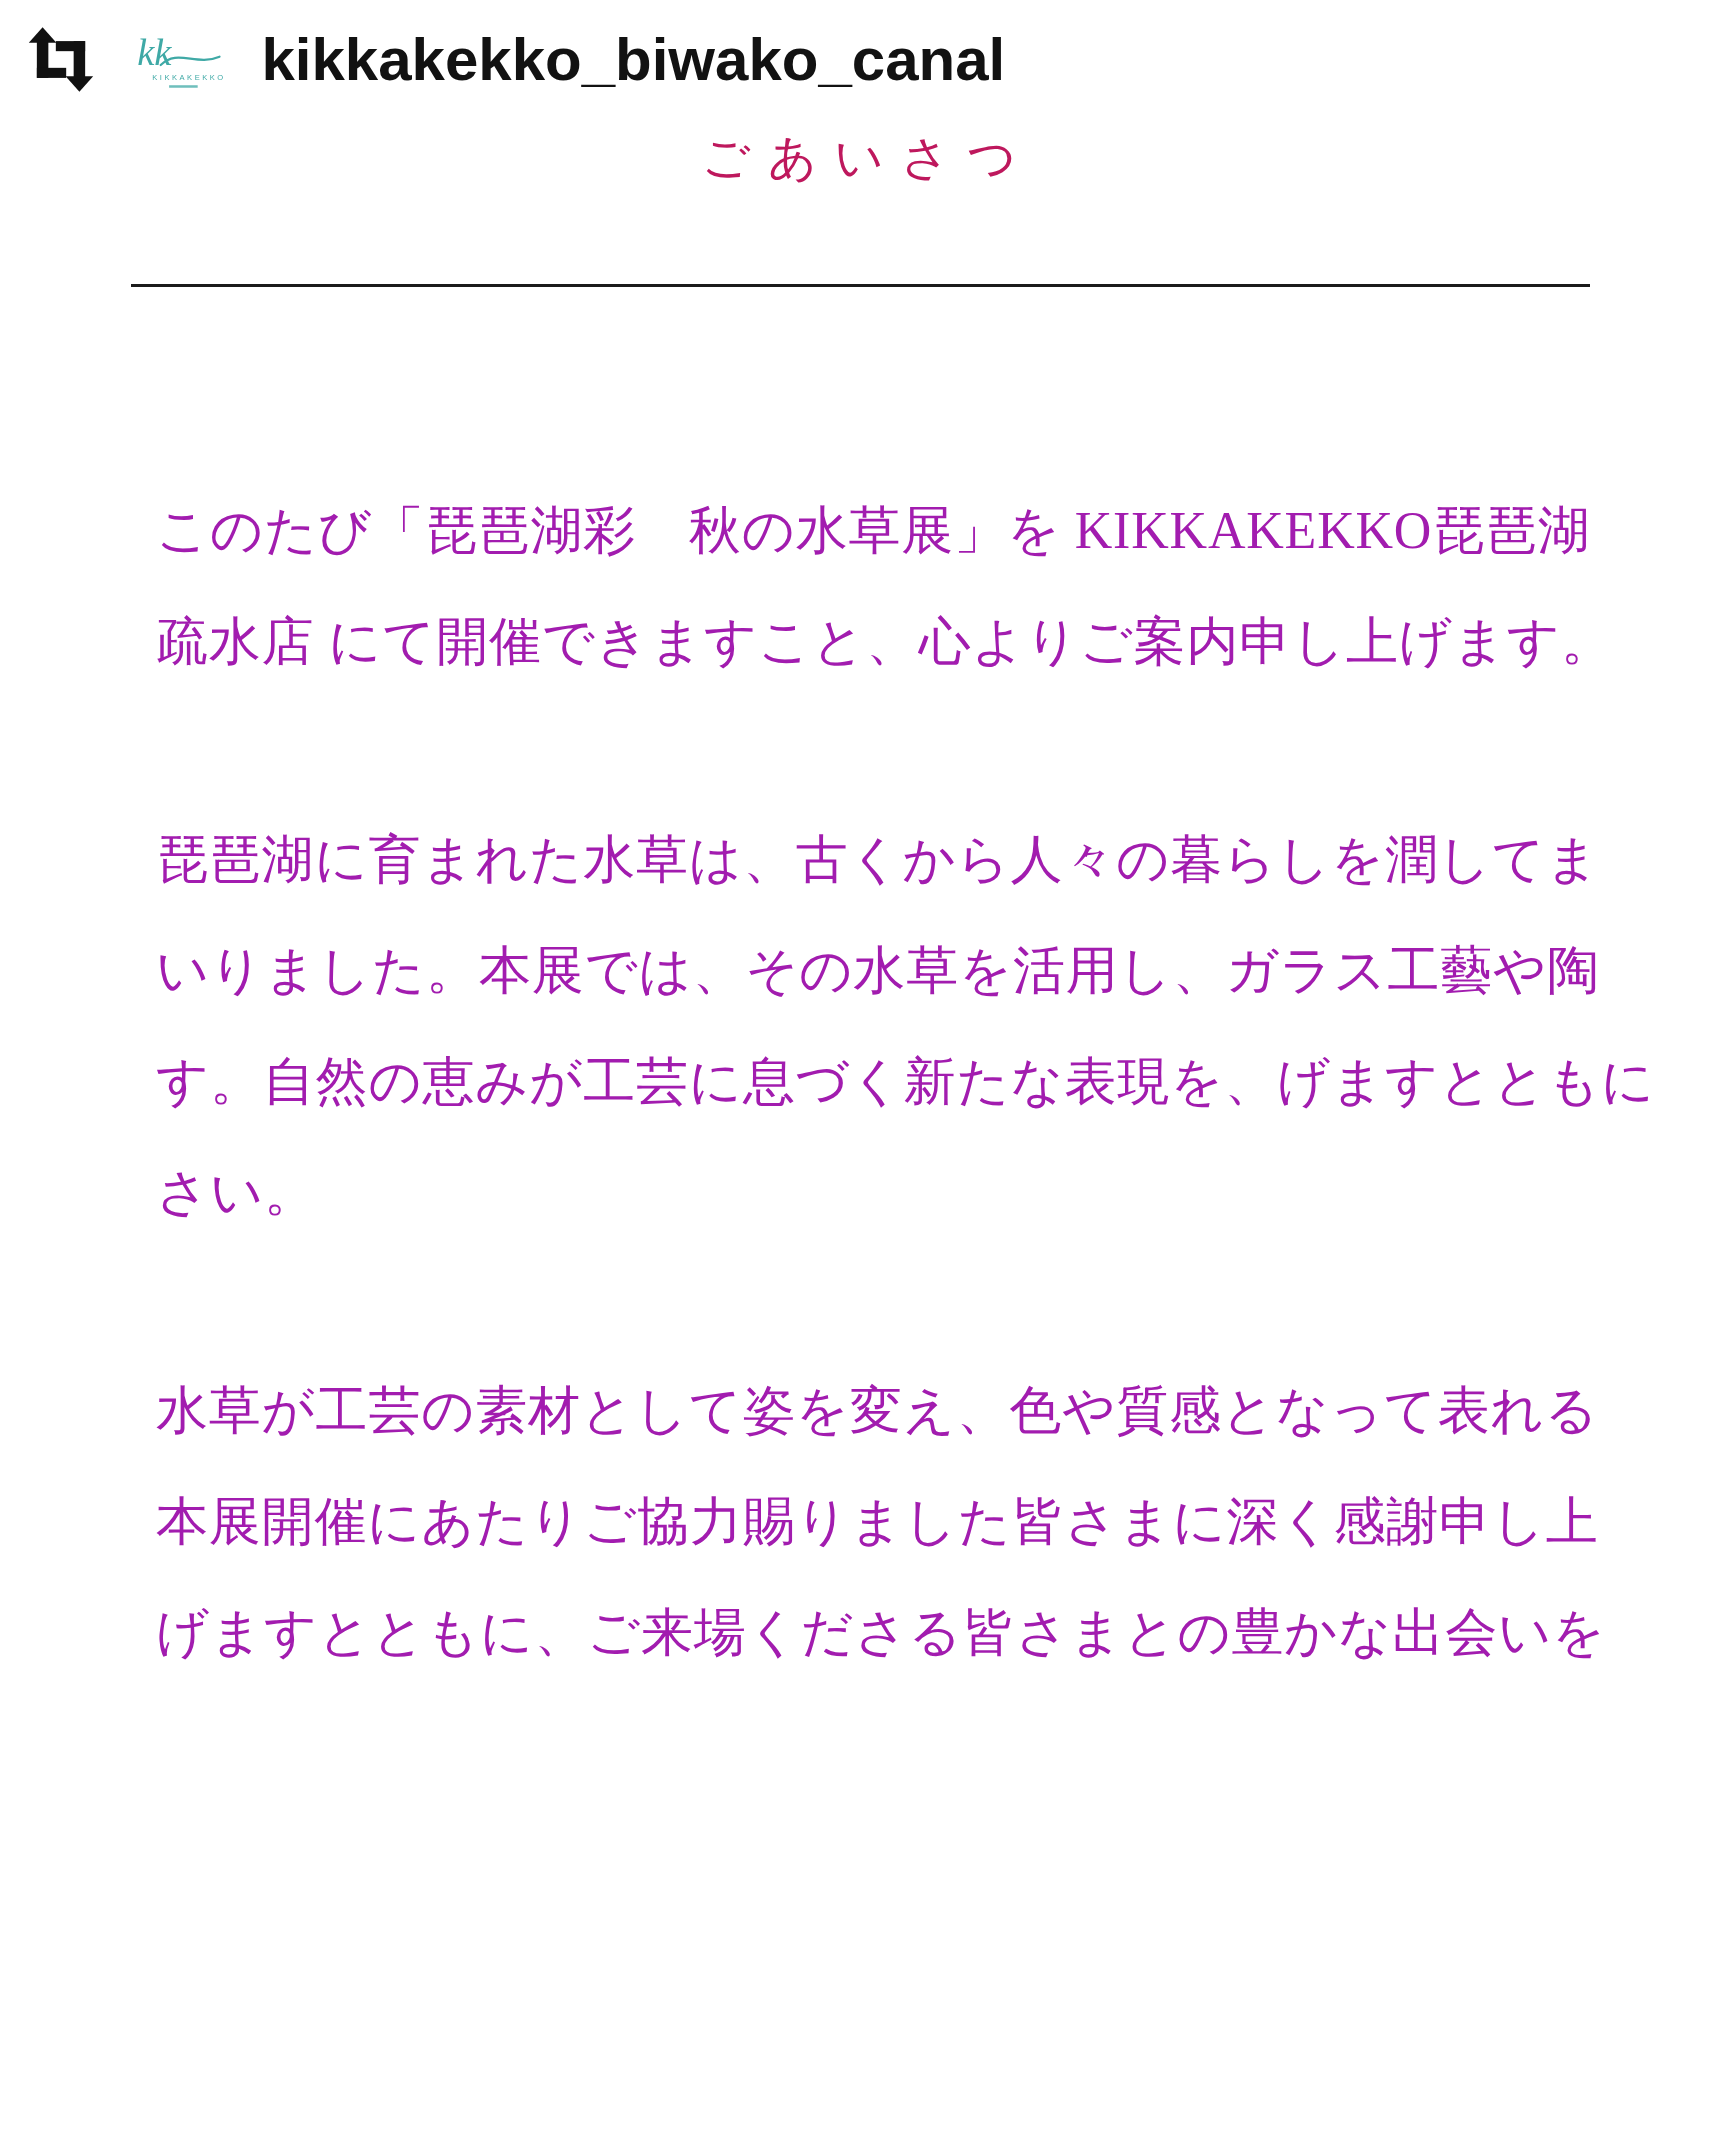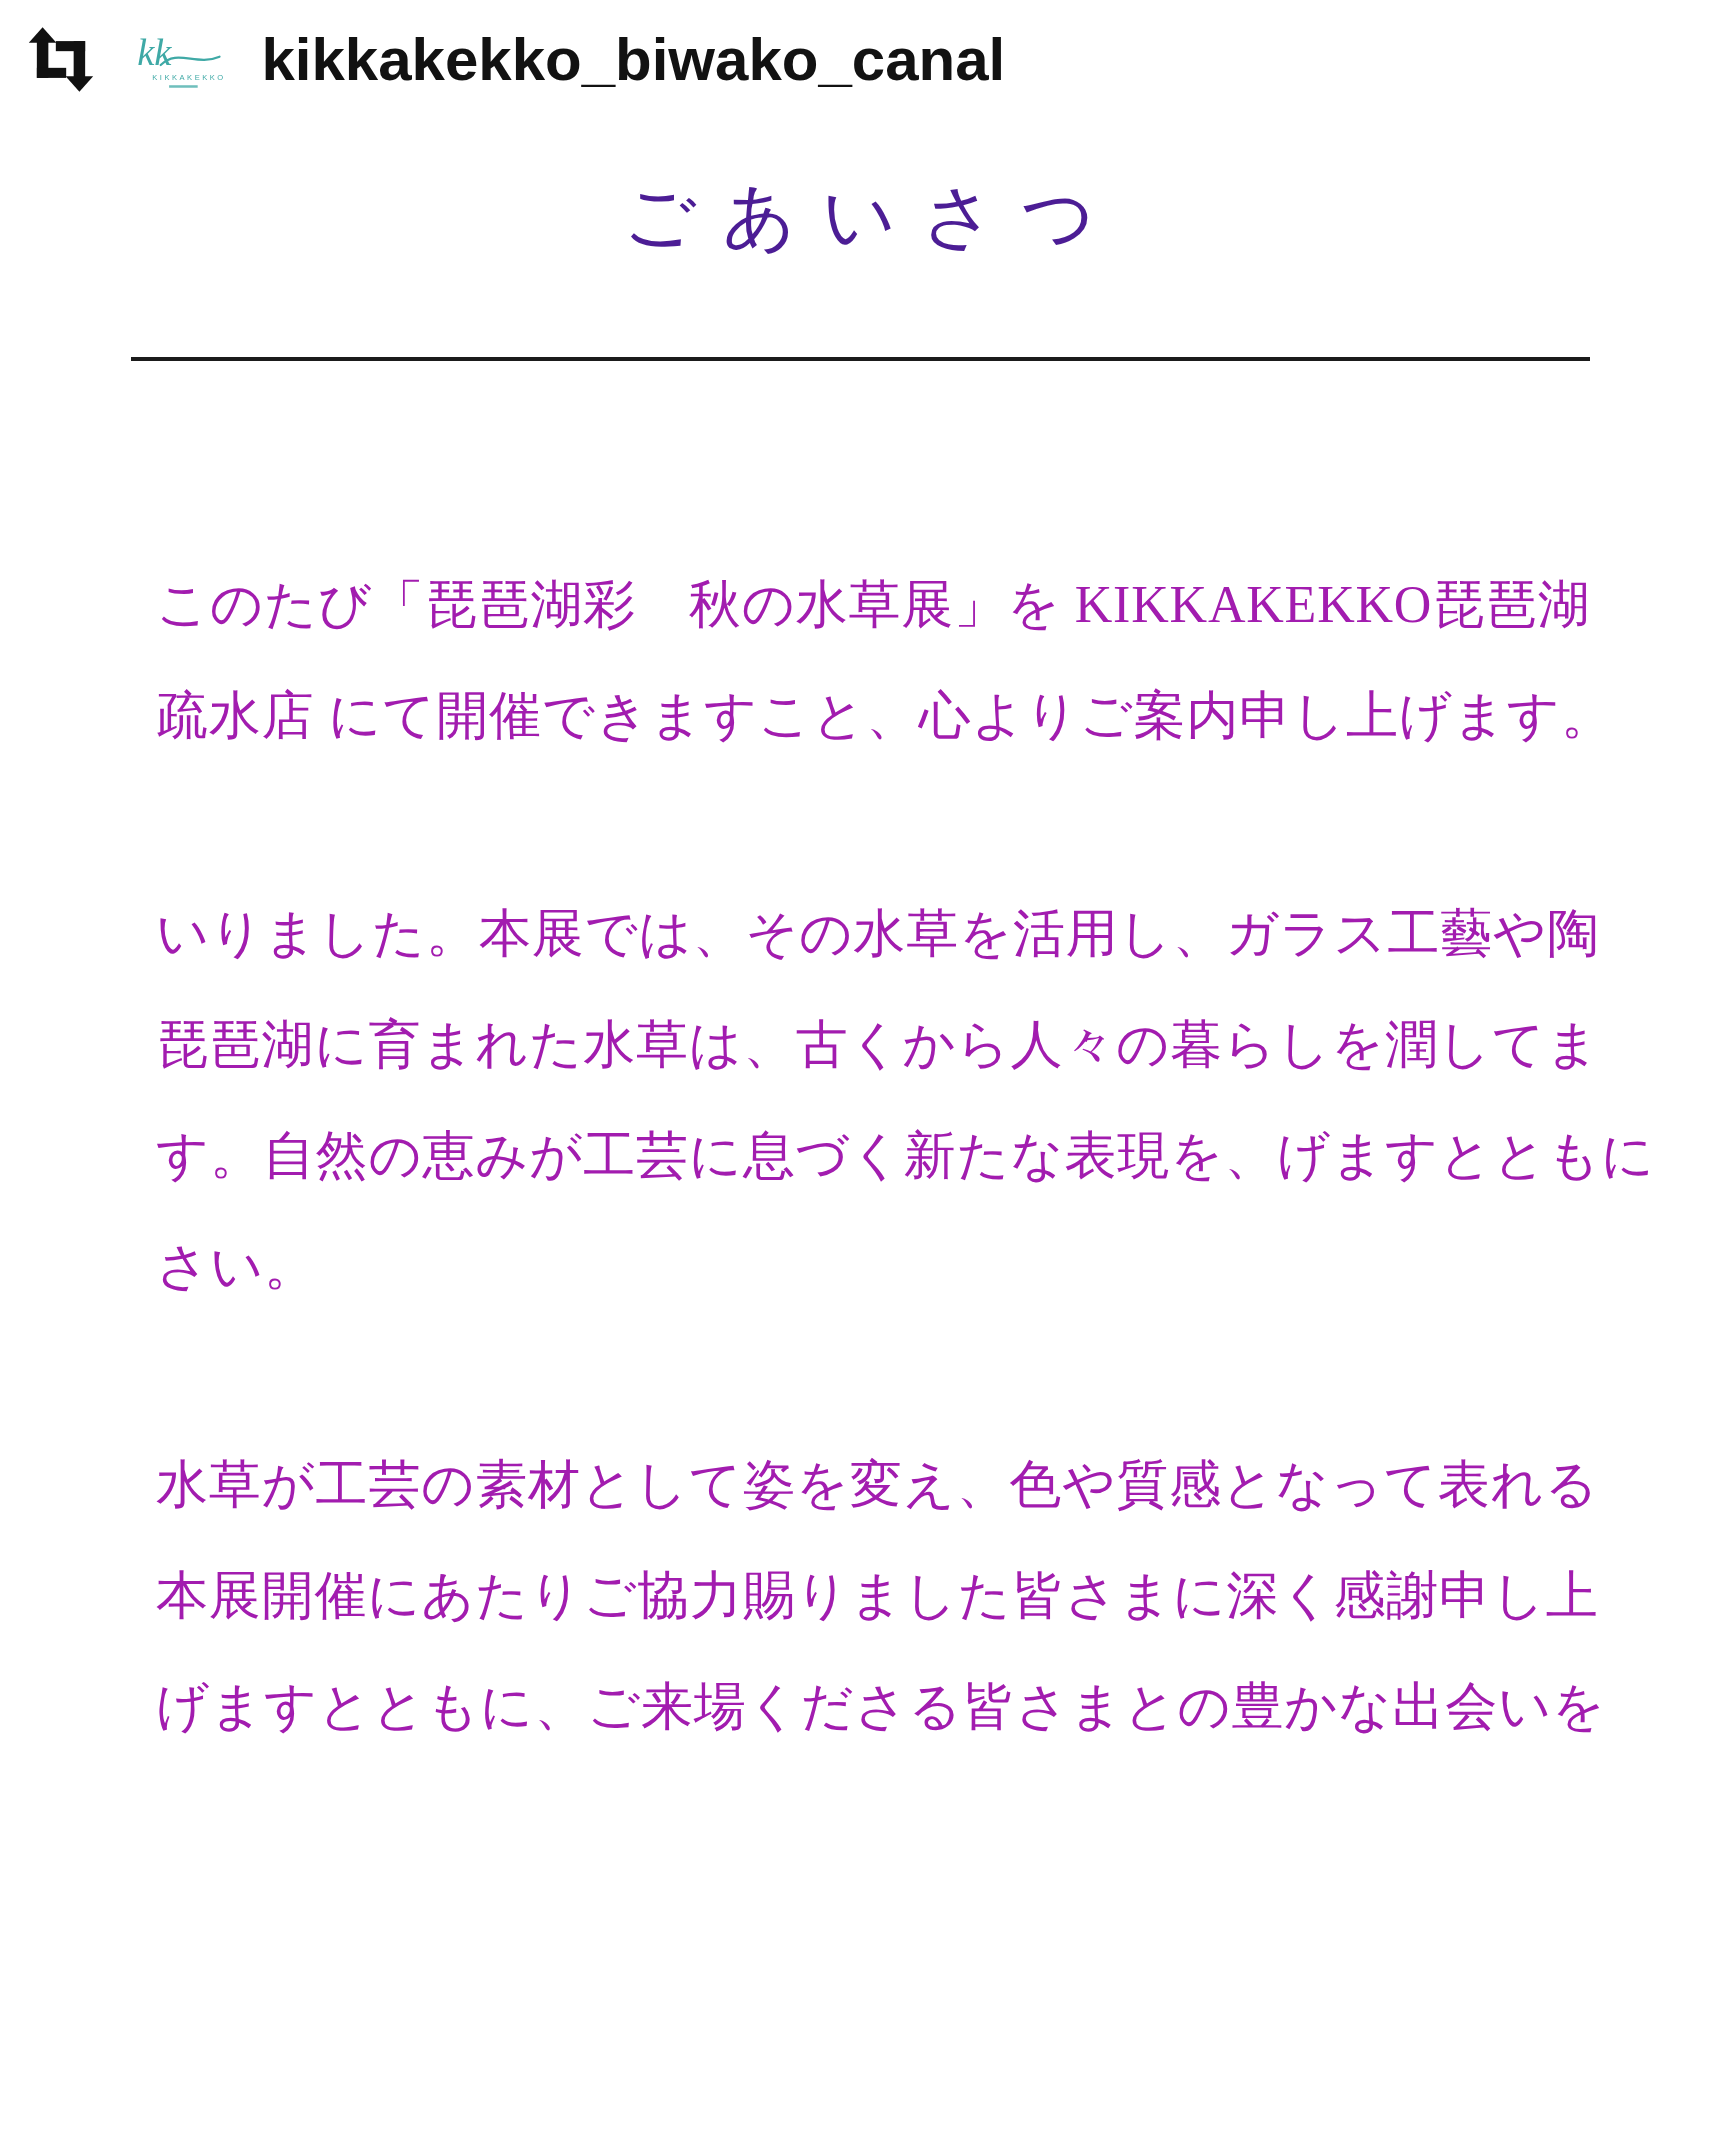--- a/index.html
+++ b/index.html
@@ -32,25 +32,25 @@
     font-size:60px;
     font-weight:700;
     color:#121212;
     letter-spacing:0;
     white-space:nowrap;
     padding-left:3.4px;
   }
 
   
   .title {
-    margin-top:77px;
+    margin-top:32px;
     text-align:center;
-    font-size:72px;
+    font-size:48px;
     font-weight:400;
-    color:#4c1d95;
+    color:#be185d;
     letter-spacing:0.36em;
     padding-left:0.36em; 
     line-height:1.2;
   }
 
   
   .divider {
     border:none;
     height:3.4px;
     background:#1b1b1b;
@@ -107,22 +107,22 @@
   <hr class="divider">
 
   <div class="body-text">
 
     <div class="para">
       <div class="line">このたび「琵琶湖彩　秋の水草展」を KIKKAKEKKO琵琶湖</div>
       <div class="line">疏水店 にて開催できますこと、心よりご案内申し上げます。</div>
     </div>
 
     <div class="para">
+      <div class="line">琵琶湖に育まれた水草は、古くから人々の暮らしを潤してま</div>
       <div class="line">いりました。本展では、その水草を活用し、ガラス工藝や陶</div>
-      <div class="line">琵琶湖に育まれた水草は、古くから人々の暮らしを潤してま</div>
       <div class="line">す。自然の恵みが工芸に息づく新たな表現を、げますとともに</div>
       <div class="line">さい。</div>
     </div>
 
     <div class="para">
       <div class="line">水草が工芸の素材として姿を変え、色や質感となって表れる</div>
       <div class="line">本展開催にあたりご協力賜りました皆さまに深く感謝申し上</div>
       <div class="line">げますとともに、ご来場くださる皆さまとの豊かな出会いを</div>
     </div>
 

